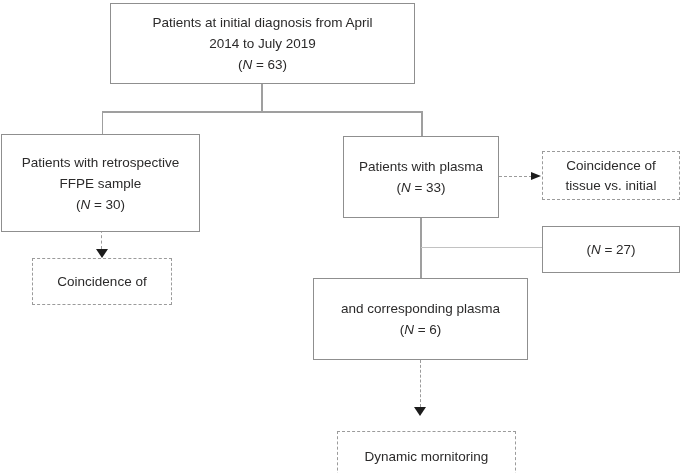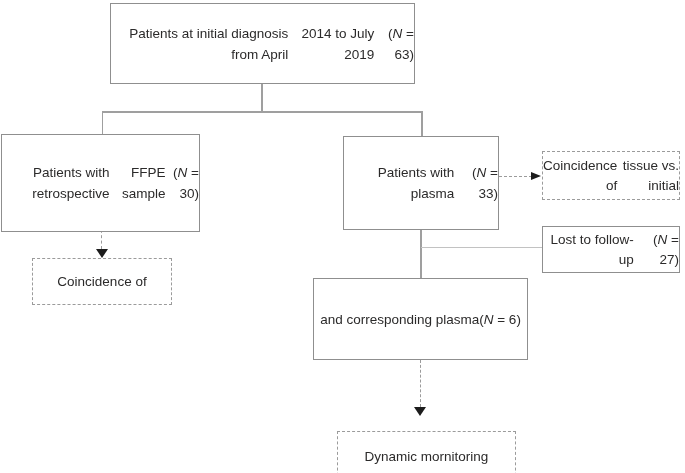--- a/index.html
+++ b/index.html
@@ -3,21 +3,21 @@
 <meta charset="utf-8">
 <style>
   * { margin:0; padding:0; box-sizing:border-box; }
   html,body { background:#ffffff; }
   body { font-family:"Liberation Sans", sans-serif; }
   .canvas {
     position:relative; width:685px; height:473px; background:#ffffff; overflow:hidden;
     color:#2b2a2a;
   }
   .box {
-    position:absolute; display:flex; 
+    position:absolute; display:flex; flex-direction:column;
     justify-content:center; align-items:center; text-align:right;
     font-size:13.5px; line-height:21px; color:#2b2a2a; background:#ffffff;
   }
   .solid  { border:1.5px solid #8f8f8f; }
   .dashed { border:1.2px dashed #9b9b9b; }
   .vline, .hline { position:absolute; background:#9f9f9f; }
   .vline { width:1.5px; }
   .hline { height:1.5px; }
   .hline.light { background:#c2c2c2; }
   .dash-v { position:absolute; width:0; border-left:1.2px dashed #9b9b9b; }
@@ -60,32 +60,31 @@
     <div>2014 to July 2019</div>
     <div class="nline"><span>(</span><i>N</i><span> = 63)</span></div>
   </div>
 
   <div class="box solid" style="left:1px;top:134px;width:199px;height:98px">
     <div>Patients with retrospective</div>
     <div>FFPE sample</div>
     <div class="nline"><span>(</span><i>N</i><span> = 30)</span></div>
   </div>
 
-  <div class="box solid" style="left:343px;top:136px;width:156px;height:94px">
+  <div class="box solid" style="left:343px;top:136px;width:156px;height:82px">
     <div>Patients with plasma</div>
     <div class="nline"><span>(</span><i>N</i><span> = 33)</span></div>
   </div>
 
   <div class="box dashed" style="left:542px;top:151px;width:138px;height:49px;line-height:20px">
     <div>Coincidence of</div>
     <div>tissue vs. initial</div>
   </div>
 
   <div class="box solid" style="left:542px;top:226px;width:138px;height:47px;line-height:20px">
-    <div>Lost to follow-up</div>
     <div class="nline"><span>(</span><i>N</i><span> = 27)</span></div>
   </div>
 
   <div class="box dashed" style="left:32px;top:258px;width:140px;height:47px;line-height:20px">
     <div>Coincidence of</div>
   </div>
 
   <div class="box solid" style="left:313px;top:278px;width:215px;height:82px">
     <div>and corresponding plasma</div>
     <div class="nline"><span>(</span><i>N</i><span> = 6)</span></div>

